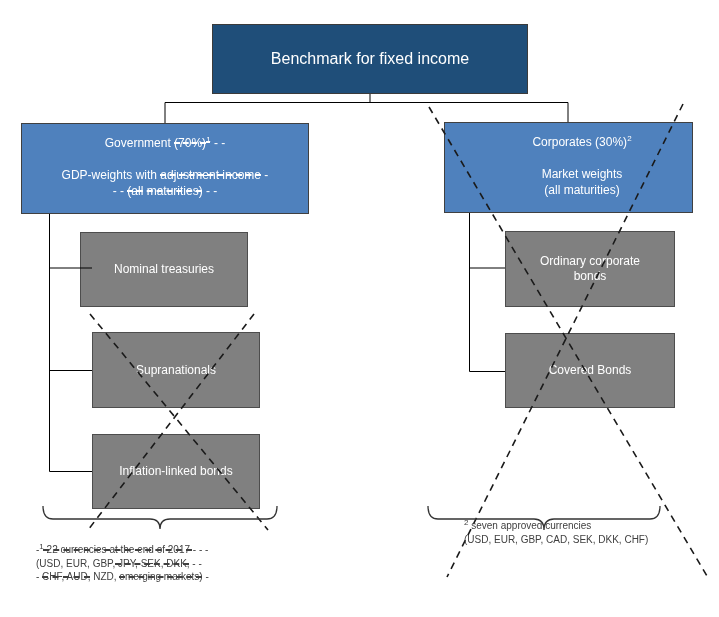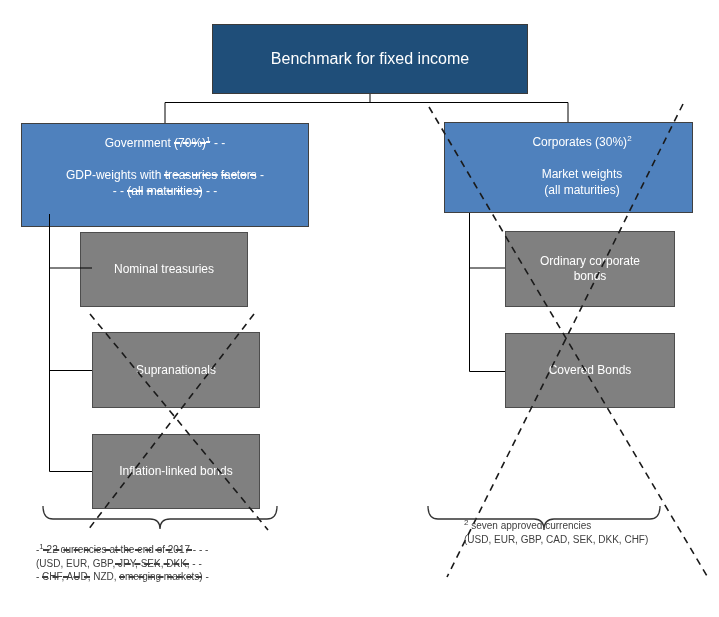--- a/index.html
+++ b/index.html
@@ -12,21 +12,21 @@
     left:212px;top:24px;width:316px;height:70px;
     background:#1F4E79;border:1px solid #3b3b3b;
     display:flex;align-items:center;justify-content:center;
     font-size:16px;
   }
   .branch-box{
     background:#4F81BD;border:1px solid #404040;
     font-size:12px;line-height:16px;
     padding-top:11px;
   }
-  .gov-box{left:21px;top:123px;width:288px;height:104px;}
+  .gov-box{left:21px;top:123px;width:288px;height:91px;}
   .corp-box{left:444px;top:122px;width:249px;height:91px;padding-left:27px;}
   .branch-title{line-height:17px;}
   .branch-sub{margin-top:15px;}
   .leaf-box{
     background:#808080;border:1px solid #4d4d4d;
     display:flex;align-items:center;justify-content:center;
     font-size:12px;line-height:15px;padding:0 18px;
   }
   .leaf-nt {left:80px; top:232px;width:168px;height:75px;}
   .leaf-sup{left:92px; top:332px;width:168px;height:76px;}
@@ -54,21 +54,21 @@
   <div class="box root-box">
     <span>Benchmark for fixed income</span>
   </div>
 
   <div class="box branch-box gov-box">
     <div class="branch-title">
       <span>Government </span><span class="strike"><span>(70%)</span><sup>1</sup></span><span> - -</span>
     </div>
     <div class="branch-sub">
       <div>
-        <span>GDP-weights with </span><span class="strike">treasuries factors</span><span> -</span>
+        <span>GDP-weights with </span><span class="strike">adjustment income</span><span> -</span>
       </div>
       <div>
         <span>- - </span><span class="strike">(all maturities)</span><span> - -</span>
       </div>
     </div>
   </div>
 
   <div class="box branch-box corp-box">
     <div class="branch-title">
       <span>Corporates (30%)</span><sup>2</sup>

